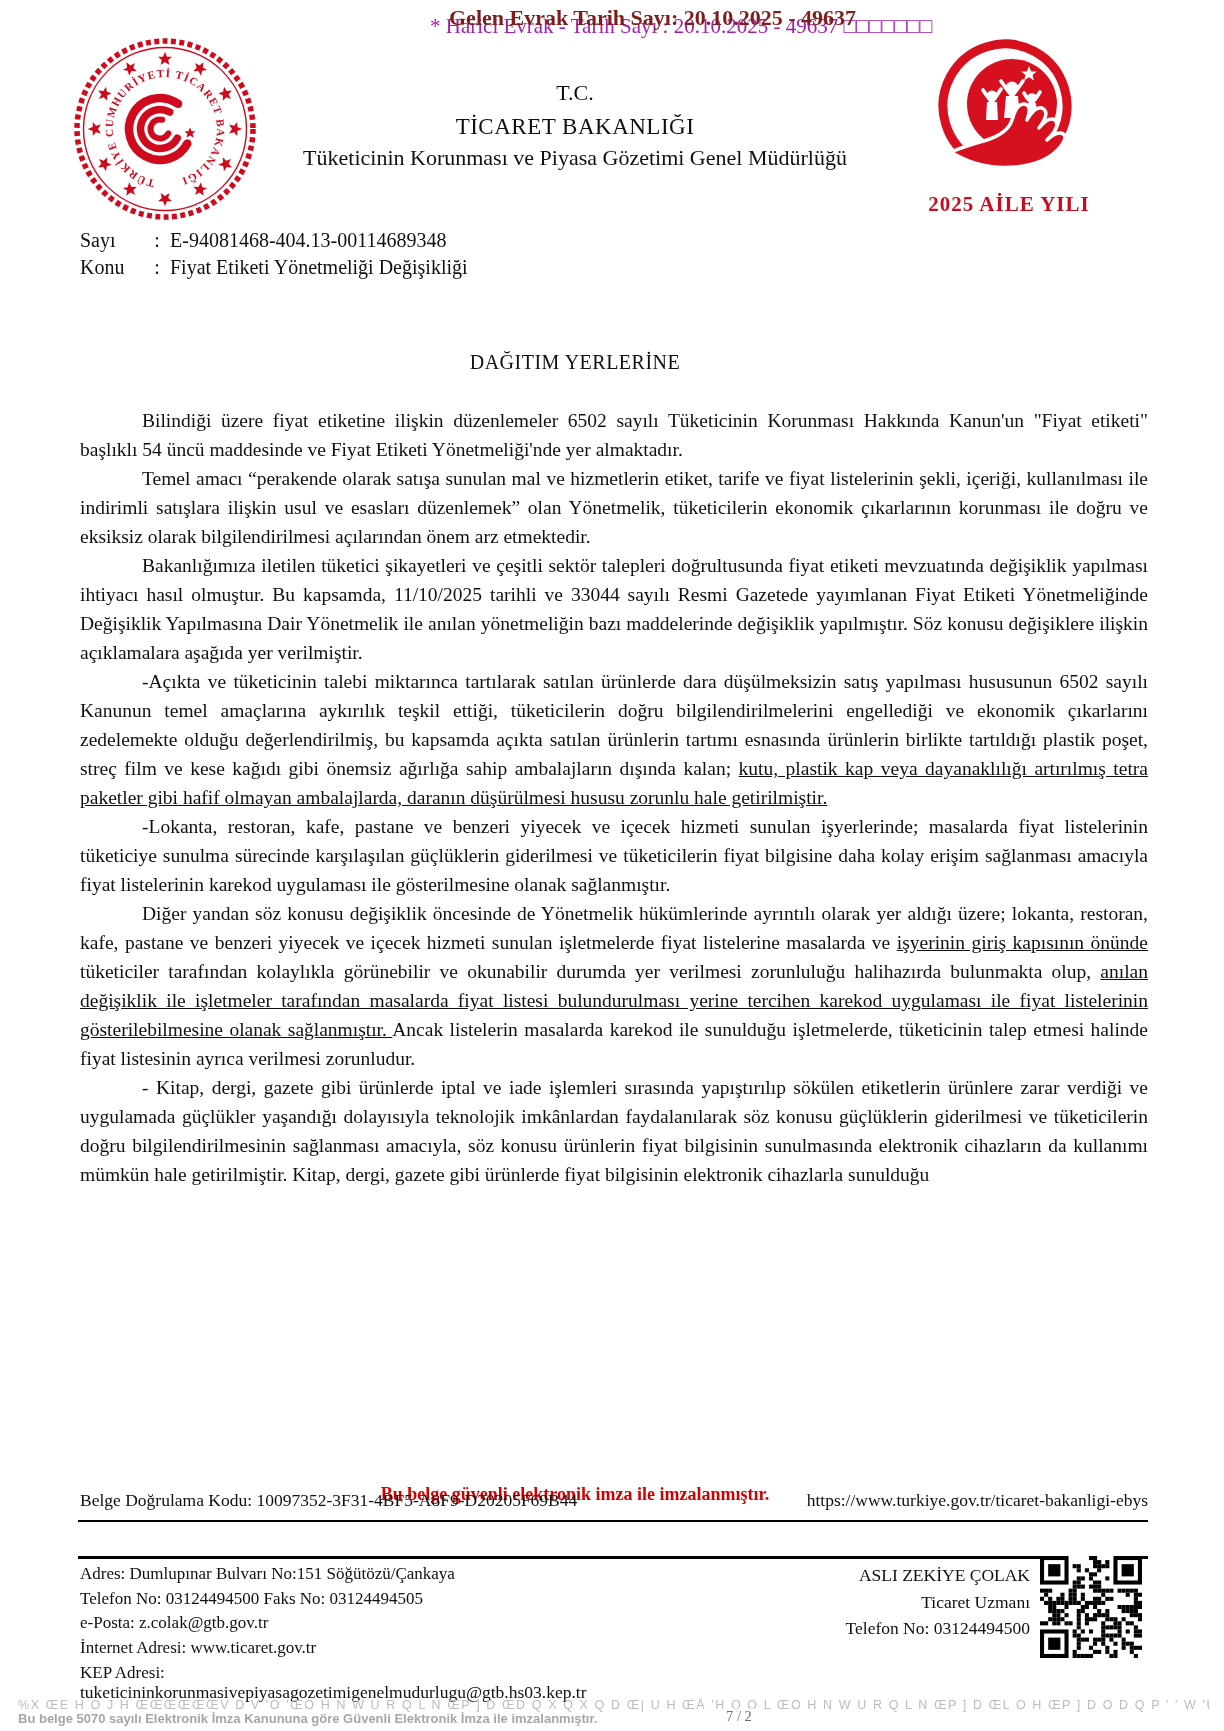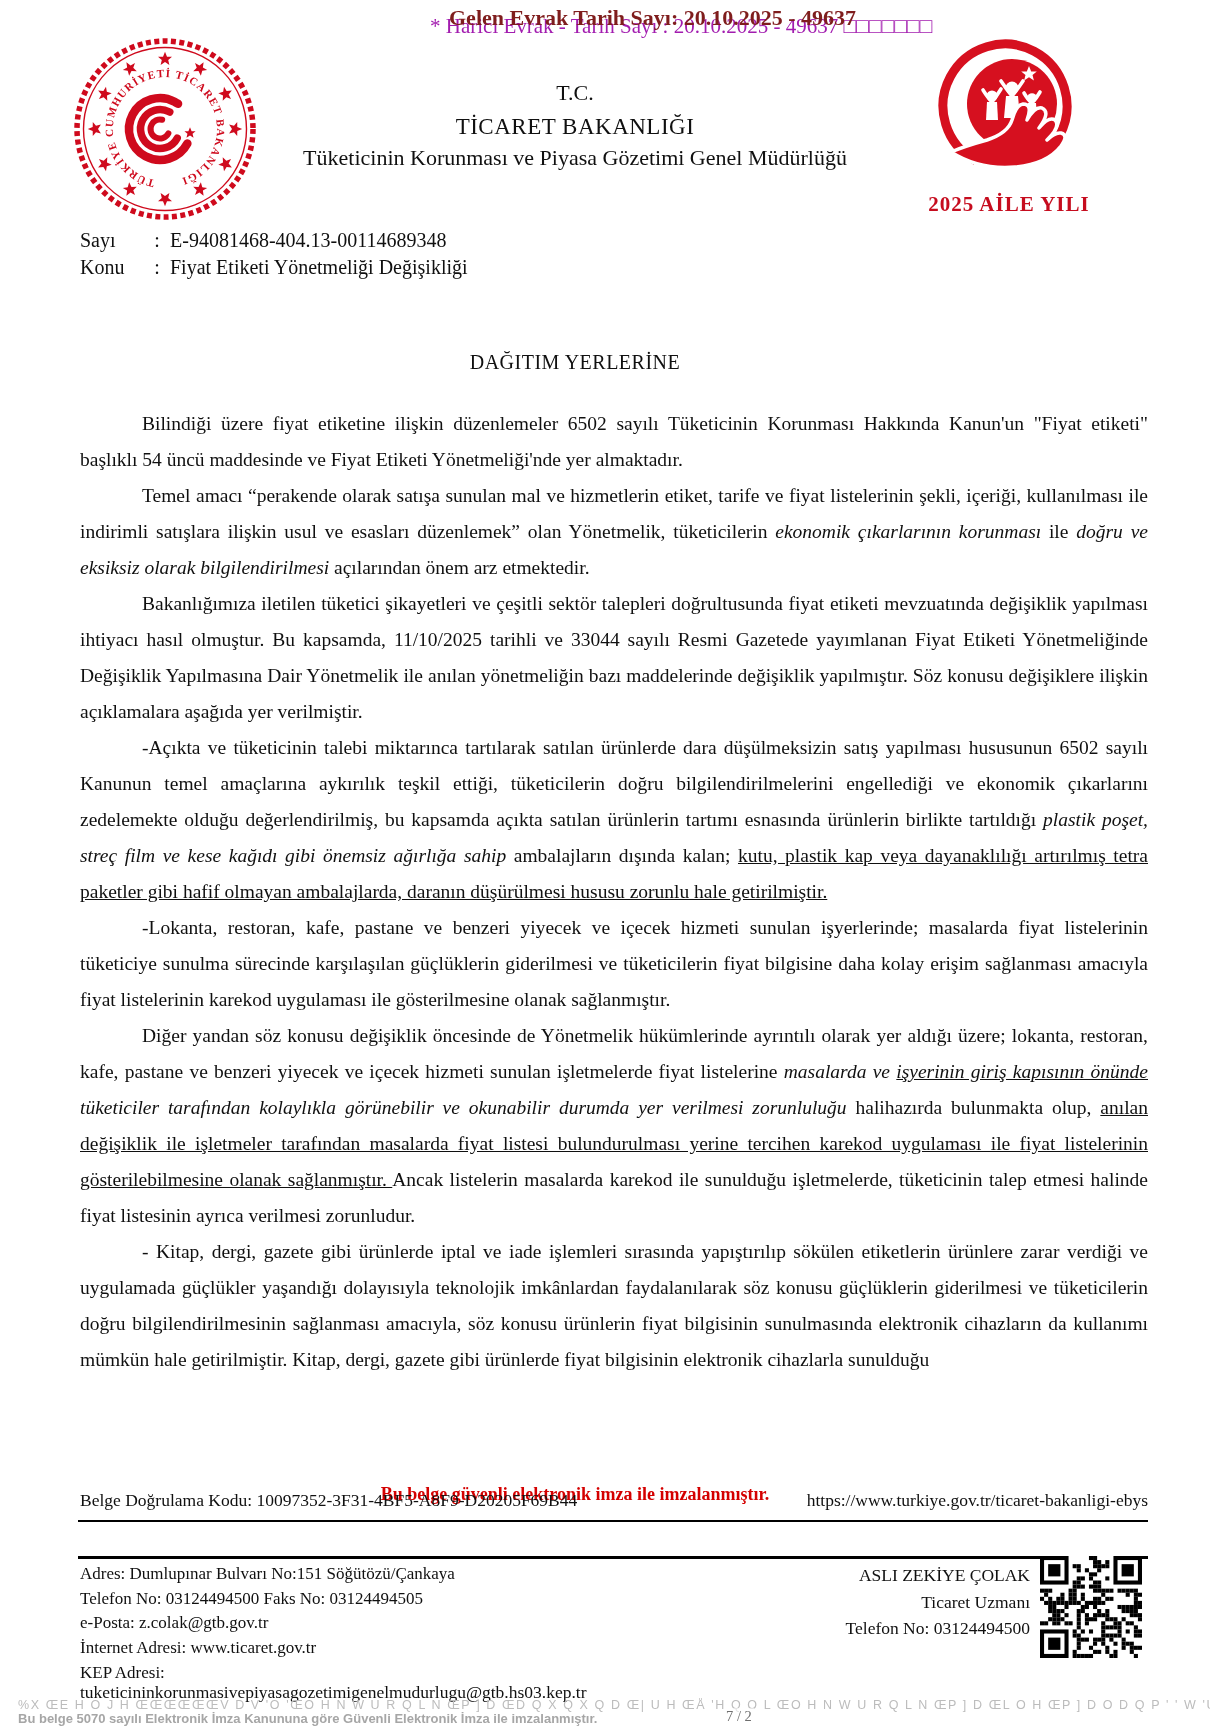--- a/index.html
+++ b/index.html
@@ -17,23 +17,23 @@
   .t-min{font-size:23px;margin-top:8px;letter-spacing:.5px;}
   .t-dir{font-size:22px;margin-top:5px;}
   
   .meta{left:80px;top:227px;font-size:20px;}
   .meta-row{display:flex;line-height:27px;}
   .meta-label{width:64px;}
   .meta-sep{width:26px;text-align:center;}
   
   .recipient{left:30px;top:351px;width:1090px;text-align:center;font-size:20px;letter-spacing:.5px;}
   
-  .docbody{left:80px;top:406px;width:1068px;text-align:justify;font-size:19.5px;line-height:36px;}
+  .docbody{left:80px;top:406px;width:1068px;text-align:justify;font-size:19.5px;line-height:29px;}
   .para{margin:0;text-indent:62px;}
-  .it{font-style:italic;}
+  .it{}
   .un{text-decoration:underline;}
   
   .esign{left:30px;top:1484px;width:1090px;text-align:center;color:#d40000;font-size:18px;font-weight:bold;}
   .rule1{left:78px;top:1520px;width:1070px;height:2px;background:#000;}
   .verif{left:80px;top:1490px;width:1068px;display:flex;justify-content:space-between;font-size:17.5px;}
   .rule2{left:78px;top:1556px;width:1070px;height:3px;background:#000;}
   
   .f-left{left:80px;top:1562px;font-size:17px;line-height:24.7px;}
   .f-right{left:700px;top:1562px;width:330px;text-align:right;font-size:17.5px;line-height:26.5px;}
   .kep-addr{left:80px;top:1682px;font-size:17.5px;text-align:right;}

